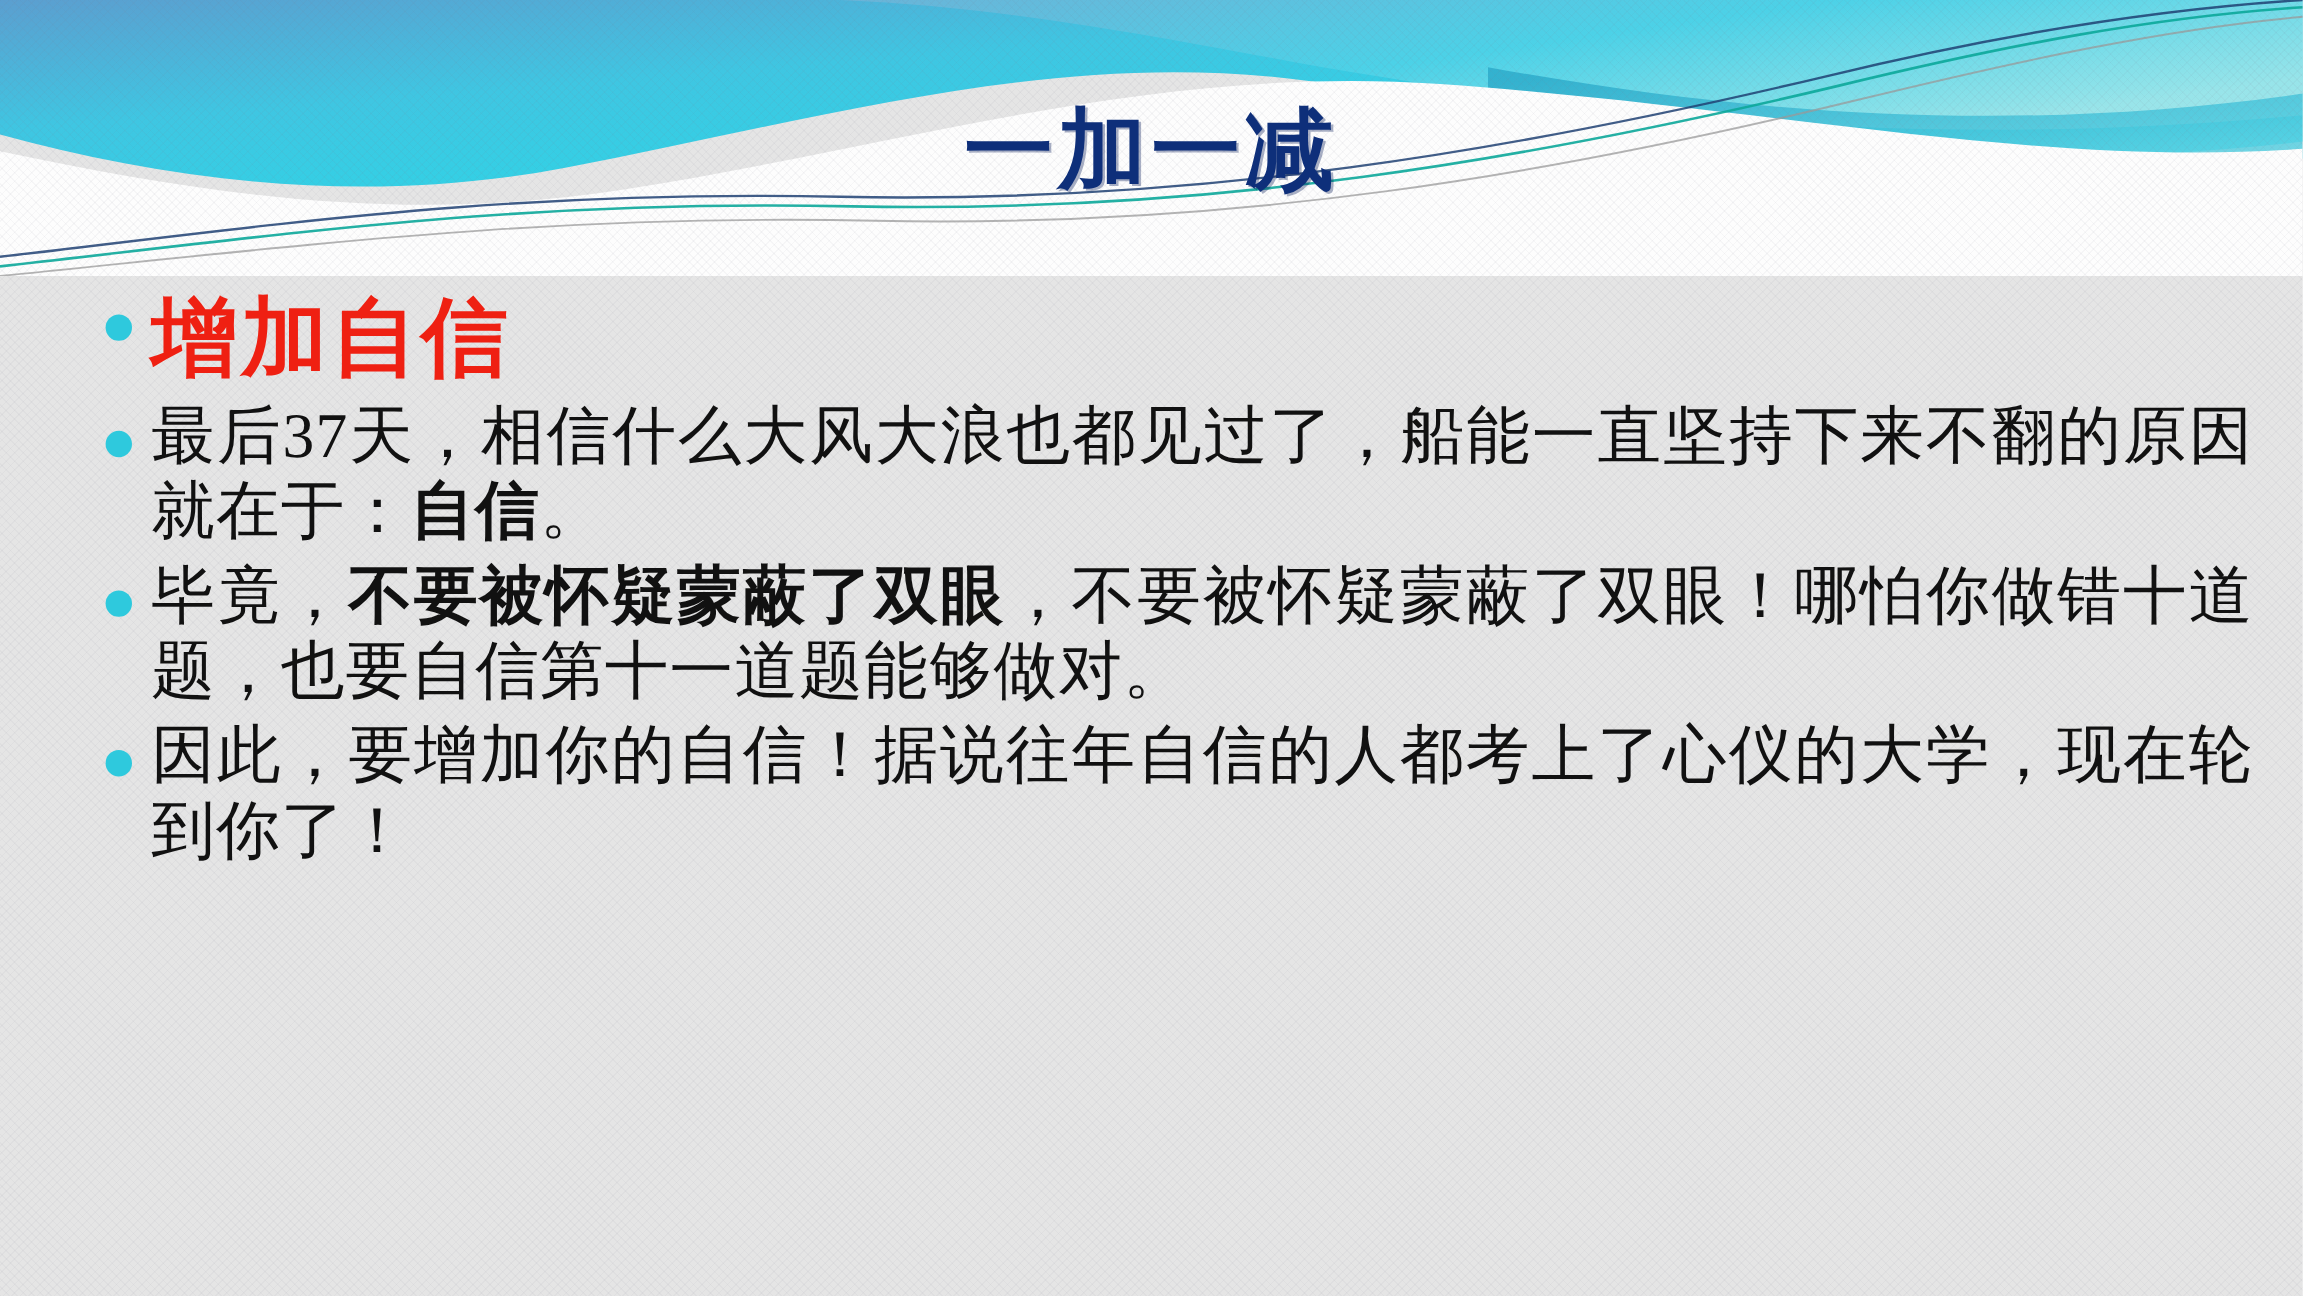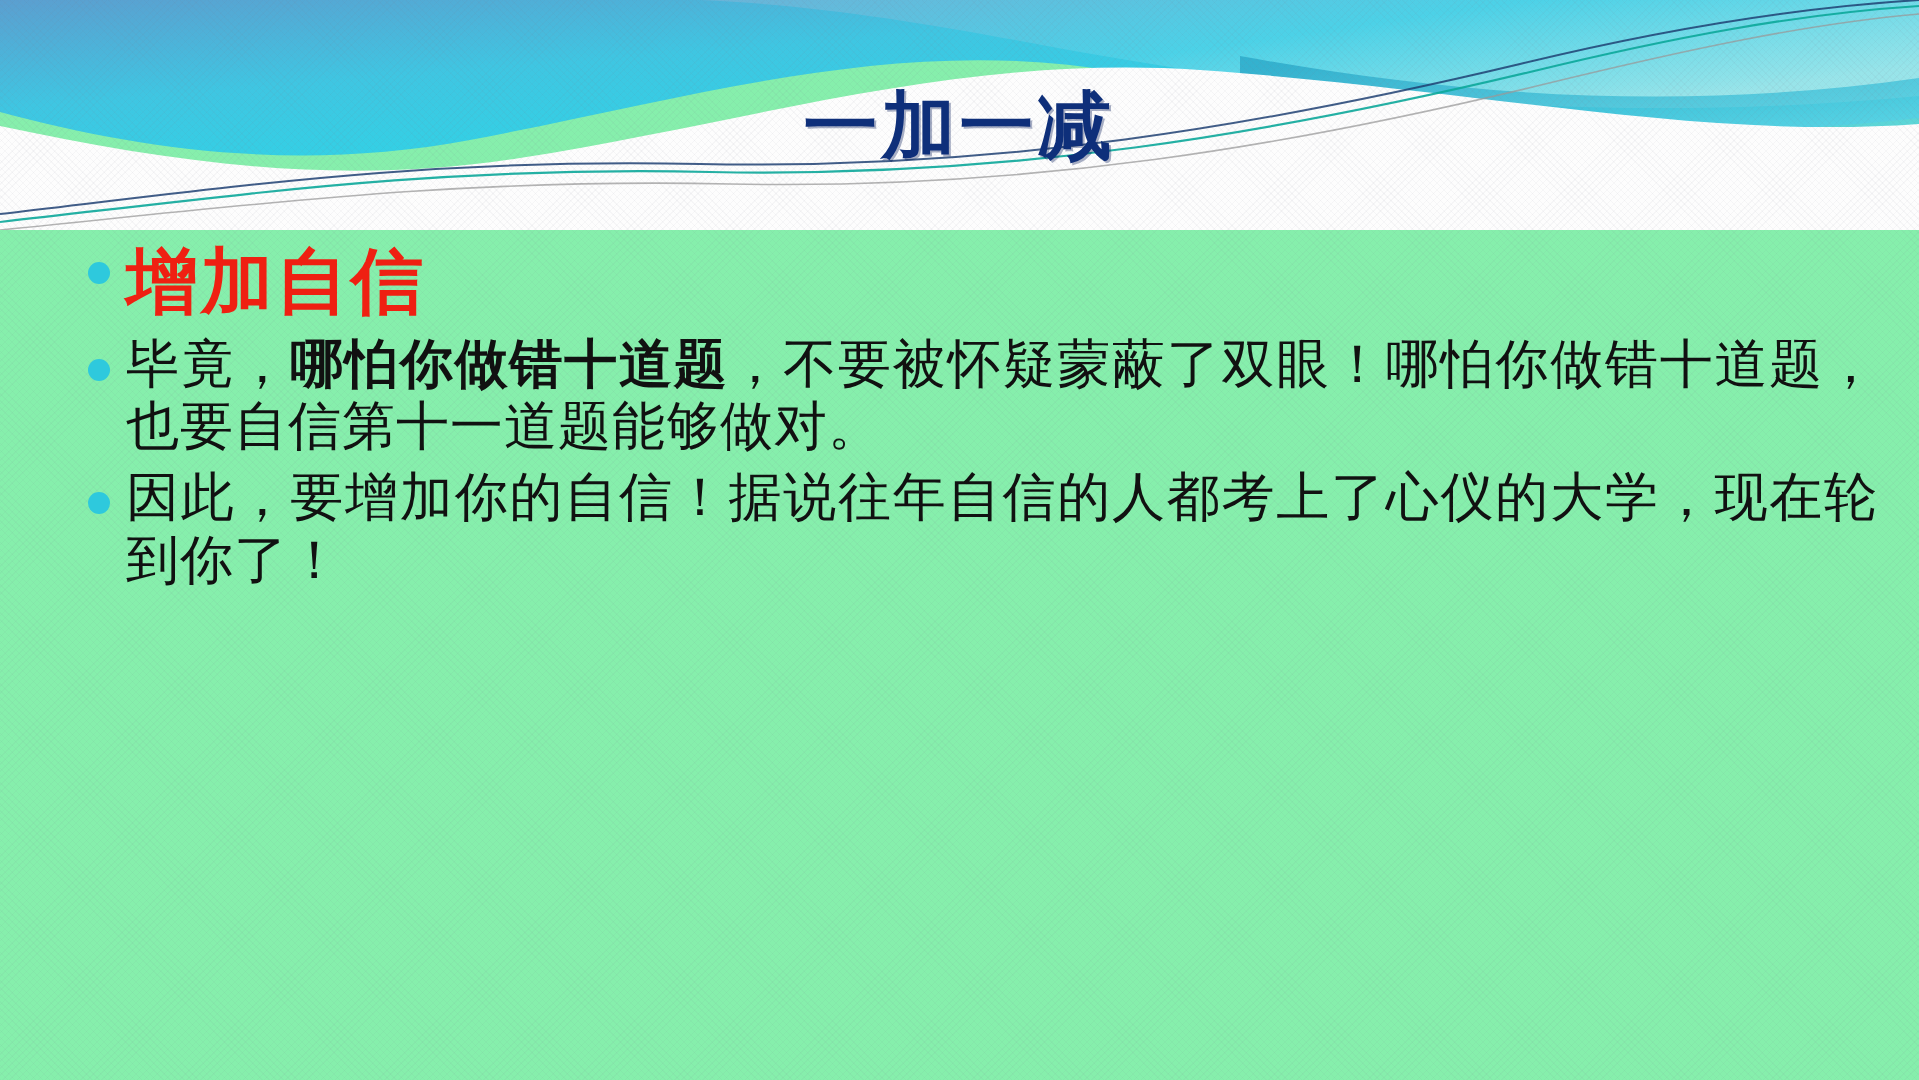--- a/index.html
+++ b/index.html
@@ -4,21 +4,21 @@
 <style>
   * { margin:0; padding:0; box-sizing:border-box; }
   html,body{ width:1919px; height:1080px; overflow:hidden; }
   body{
     font-family:"Liberation Serif", serif;
     background:#ffffff;
   }
   #slide{
     position:relative;
     width:1919px; height:1080px;
-    background:#86efac;
+    background:#e5e5e5;
     overflow:hidden;
   }
   
   #texture{
     position:absolute; inset:0;
     background-image:
       repeating-linear-gradient(135deg, rgba(120,120,140,.055) 0 1px, transparent 1px 5px),
       repeating-linear-gradient(45deg, rgba(120,120,140,.055) 0 1px, transparent 1px 5px);
     pointer-events:none;
     z-index:6;
@@ -130,25 +130,31 @@
 
   <div id="body-area">
 
     <div class="bullet-row row-1">
       <span class="dot"></span>
       <span class="btext first">
         <span>增加自信</span>
       </span>
     </div>
 
+    <div class="bullet-row">
+      <span class="dot"></span>
+      <span class="btext">
+        <span>最后37天，相信什么大风大浪也都见过了，船能一直坚持下来不翻的原因就在于：</span><span class="bold-seg">自信</span><span>。</span>
+      </span>
+    </div>
 
     <div class="bullet-row">
       <span class="dot"></span>
       <span class="btext">
-        <span>毕竟，</span><span class="bold-seg">哪怕你做错十道题</span><span>，不要被怀疑蒙蔽了双眼！哪怕你做错十道题，也要自信第十一道题能够做对。</span>
+        <span>毕竟，</span><span class="bold-seg">不要被怀疑蒙蔽了双眼</span><span>，不要被怀疑蒙蔽了双眼！哪怕你做错十道题，也要自信第十一道题能够做对。</span>
       </span>
     </div>
 
     <div class="bullet-row">
       <span class="dot"></span>
       <span class="btext">
         <span>因此，要增加你的自信！据说往年自信的人都考上了心仪的大学，现在轮到你了！</span>
       </span>
     </div>
 

